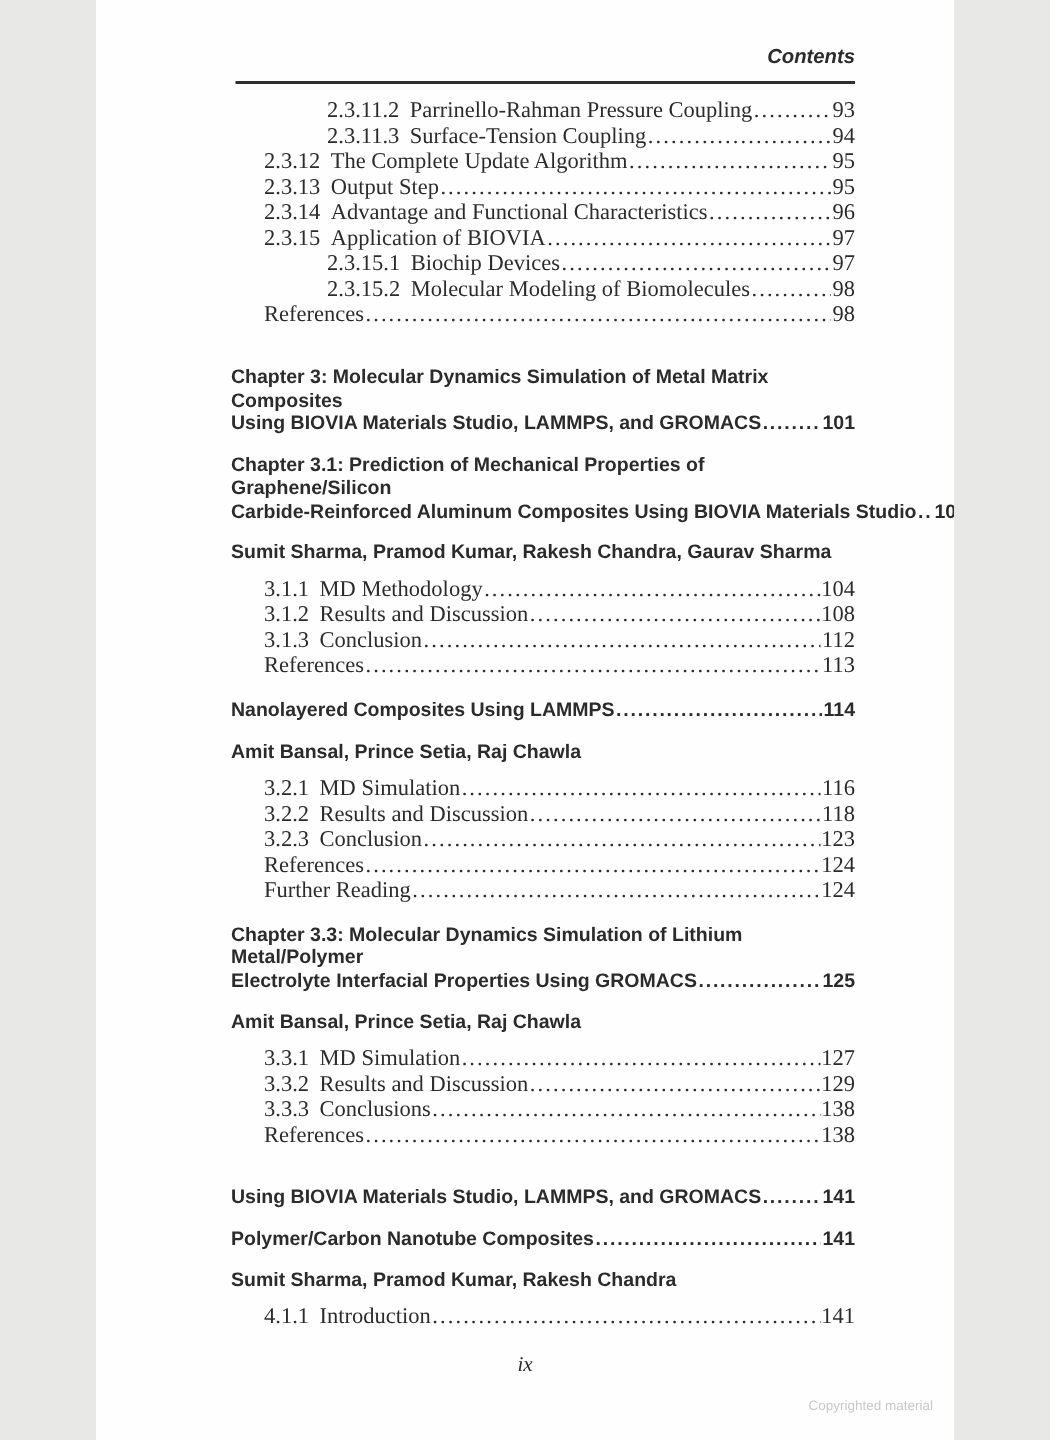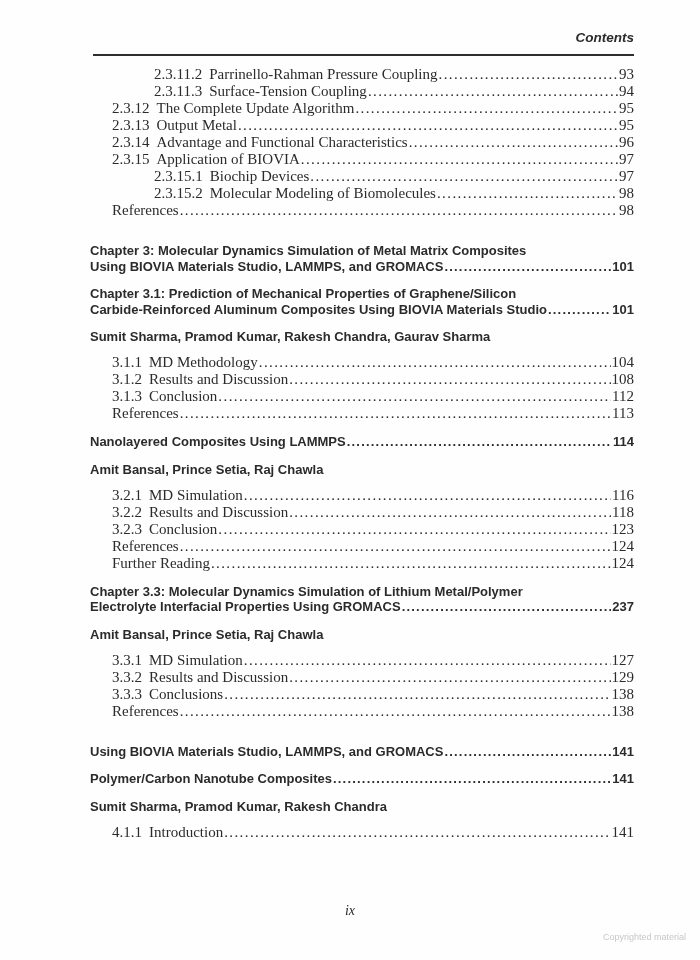--- a/index.html
+++ b/index.html
@@ -1,18 +1,18 @@
 <!DOCTYPE html>
 <html><head>
 <meta charset="utf-8">
 <style>
   html,body { margin:0; padding:0; background:#e8e8e6; }
   .page {
     position:relative;
-    width:700px; height:960px;
+    width:572px; height:960px;
     margin:0 auto;
     background:#fefefe;
     font-family:"Liberation Serif", serif;
     color:#2b2b2b;
     overflow:hidden;
   }
   .content {
     position:absolute;
     left:90px; right:66px; top:30px;
   }
@@ -99,21 +99,21 @@
             <span class="pgnum">94</span>
           </div>
           <div class="entry lvl1">
             <span class="num">2.3.12</span>
             <span class="title">The Complete Update Algorithm</span>
             <span class="leader"></span>
             <span class="pgnum">95</span>
           </div>
           <div class="entry lvl1">
             <span class="num">2.3.13</span>
-            <span class="title">Output Metal</span>
+            <span class="title">Output Step</span>
             <span class="leader"></span>
             <span class="pgnum">95</span>
           </div>
           <div class="entry lvl1">
             <span class="num">2.3.14</span>
             <span class="title">Advantage and Functional Characteristics</span>
             <span class="leader"></span>
             <span class="pgnum">96</span>
           </div>
           <div class="entry lvl1">
@@ -218,21 +218,21 @@
             <span class="title">Further Reading</span>
             <span class="leader"></span>
             <span class="pgnum">124</span>
           </div>
         </div>
         <div class="chapter chapter-sub">
           <div class="line1">Chapter 3.3: Molecular Dynamics Simulation of Lithium Metal/Polymer</div>
           <div class="line2">
             <span class="title">Electrolyte Interfacial Properties Using GROMACS</span>
             <span class="leader"></span>
-            <span class="pgnum">237</span>
+            <span class="pgnum">125</span>
           </div>
         </div>
         <div class="authors">Amit Bansal, Prince Setia, Raj Chawla</div>
         <div class="entries">
           <div class="entry lvl1">
             <span class="num">3.3.1</span>
             <span class="title">MD Simulation</span>
             <span class="leader"></span>
             <span class="pgnum">127</span>
           </div>

